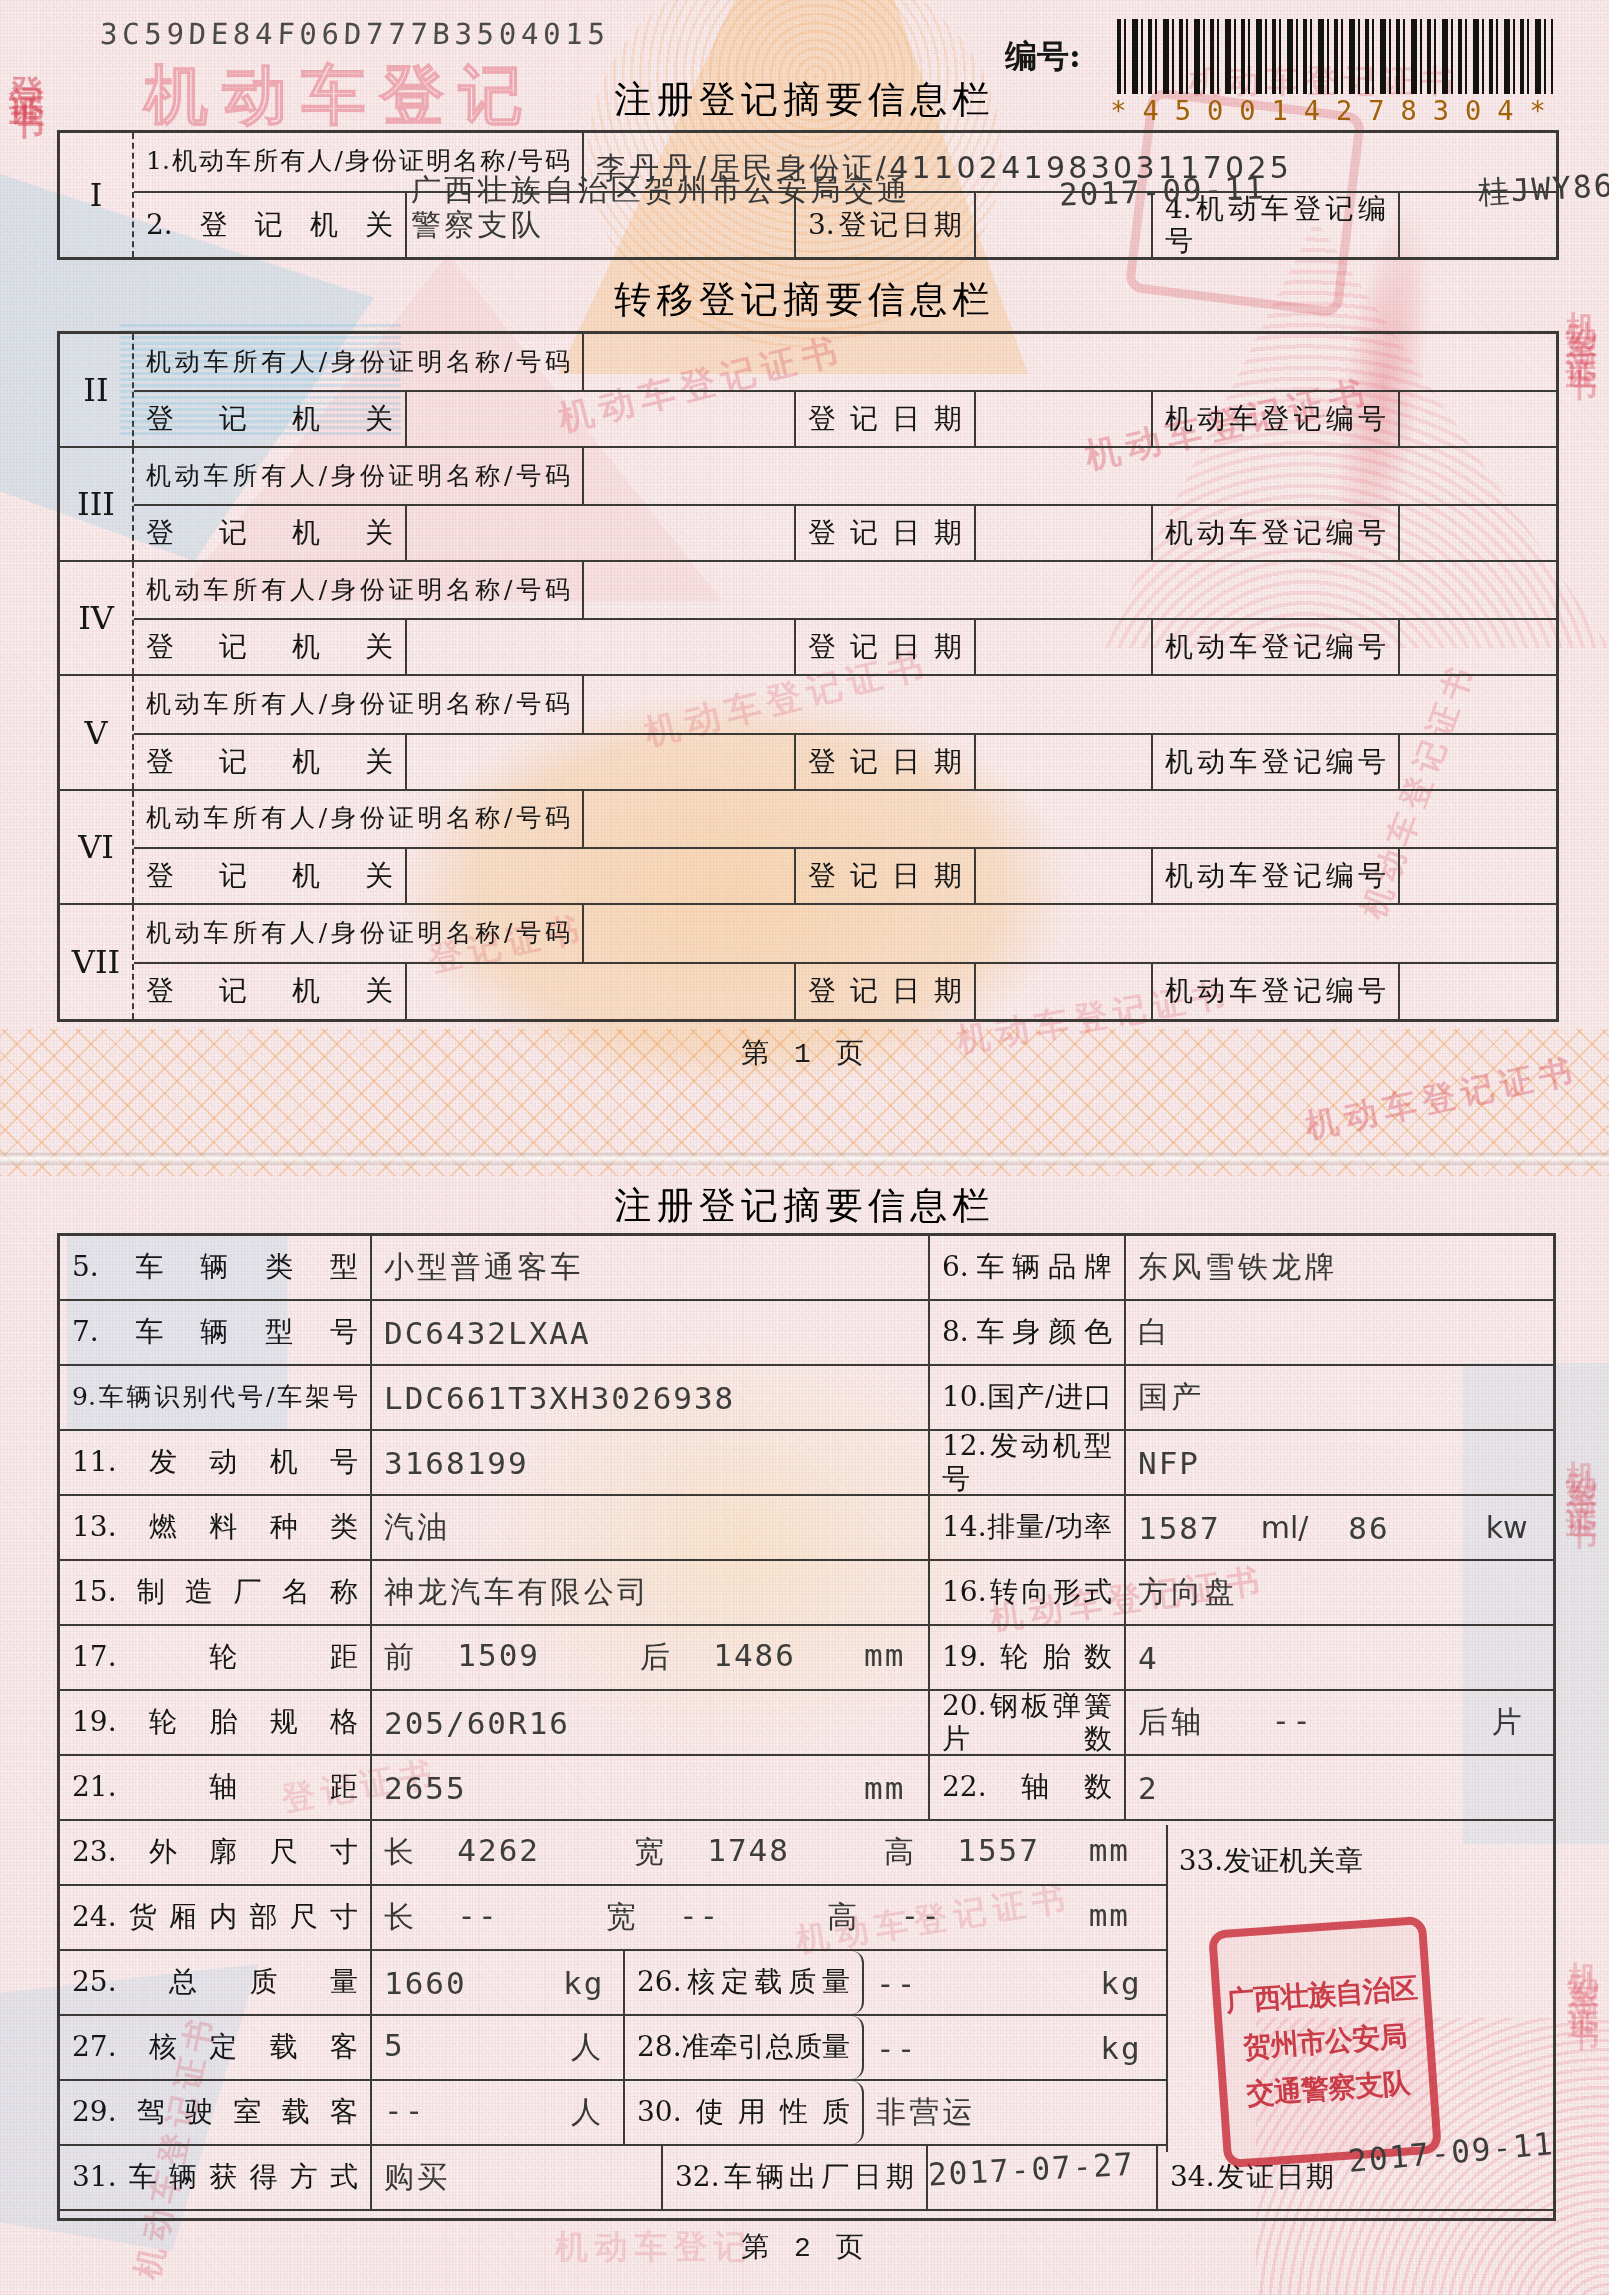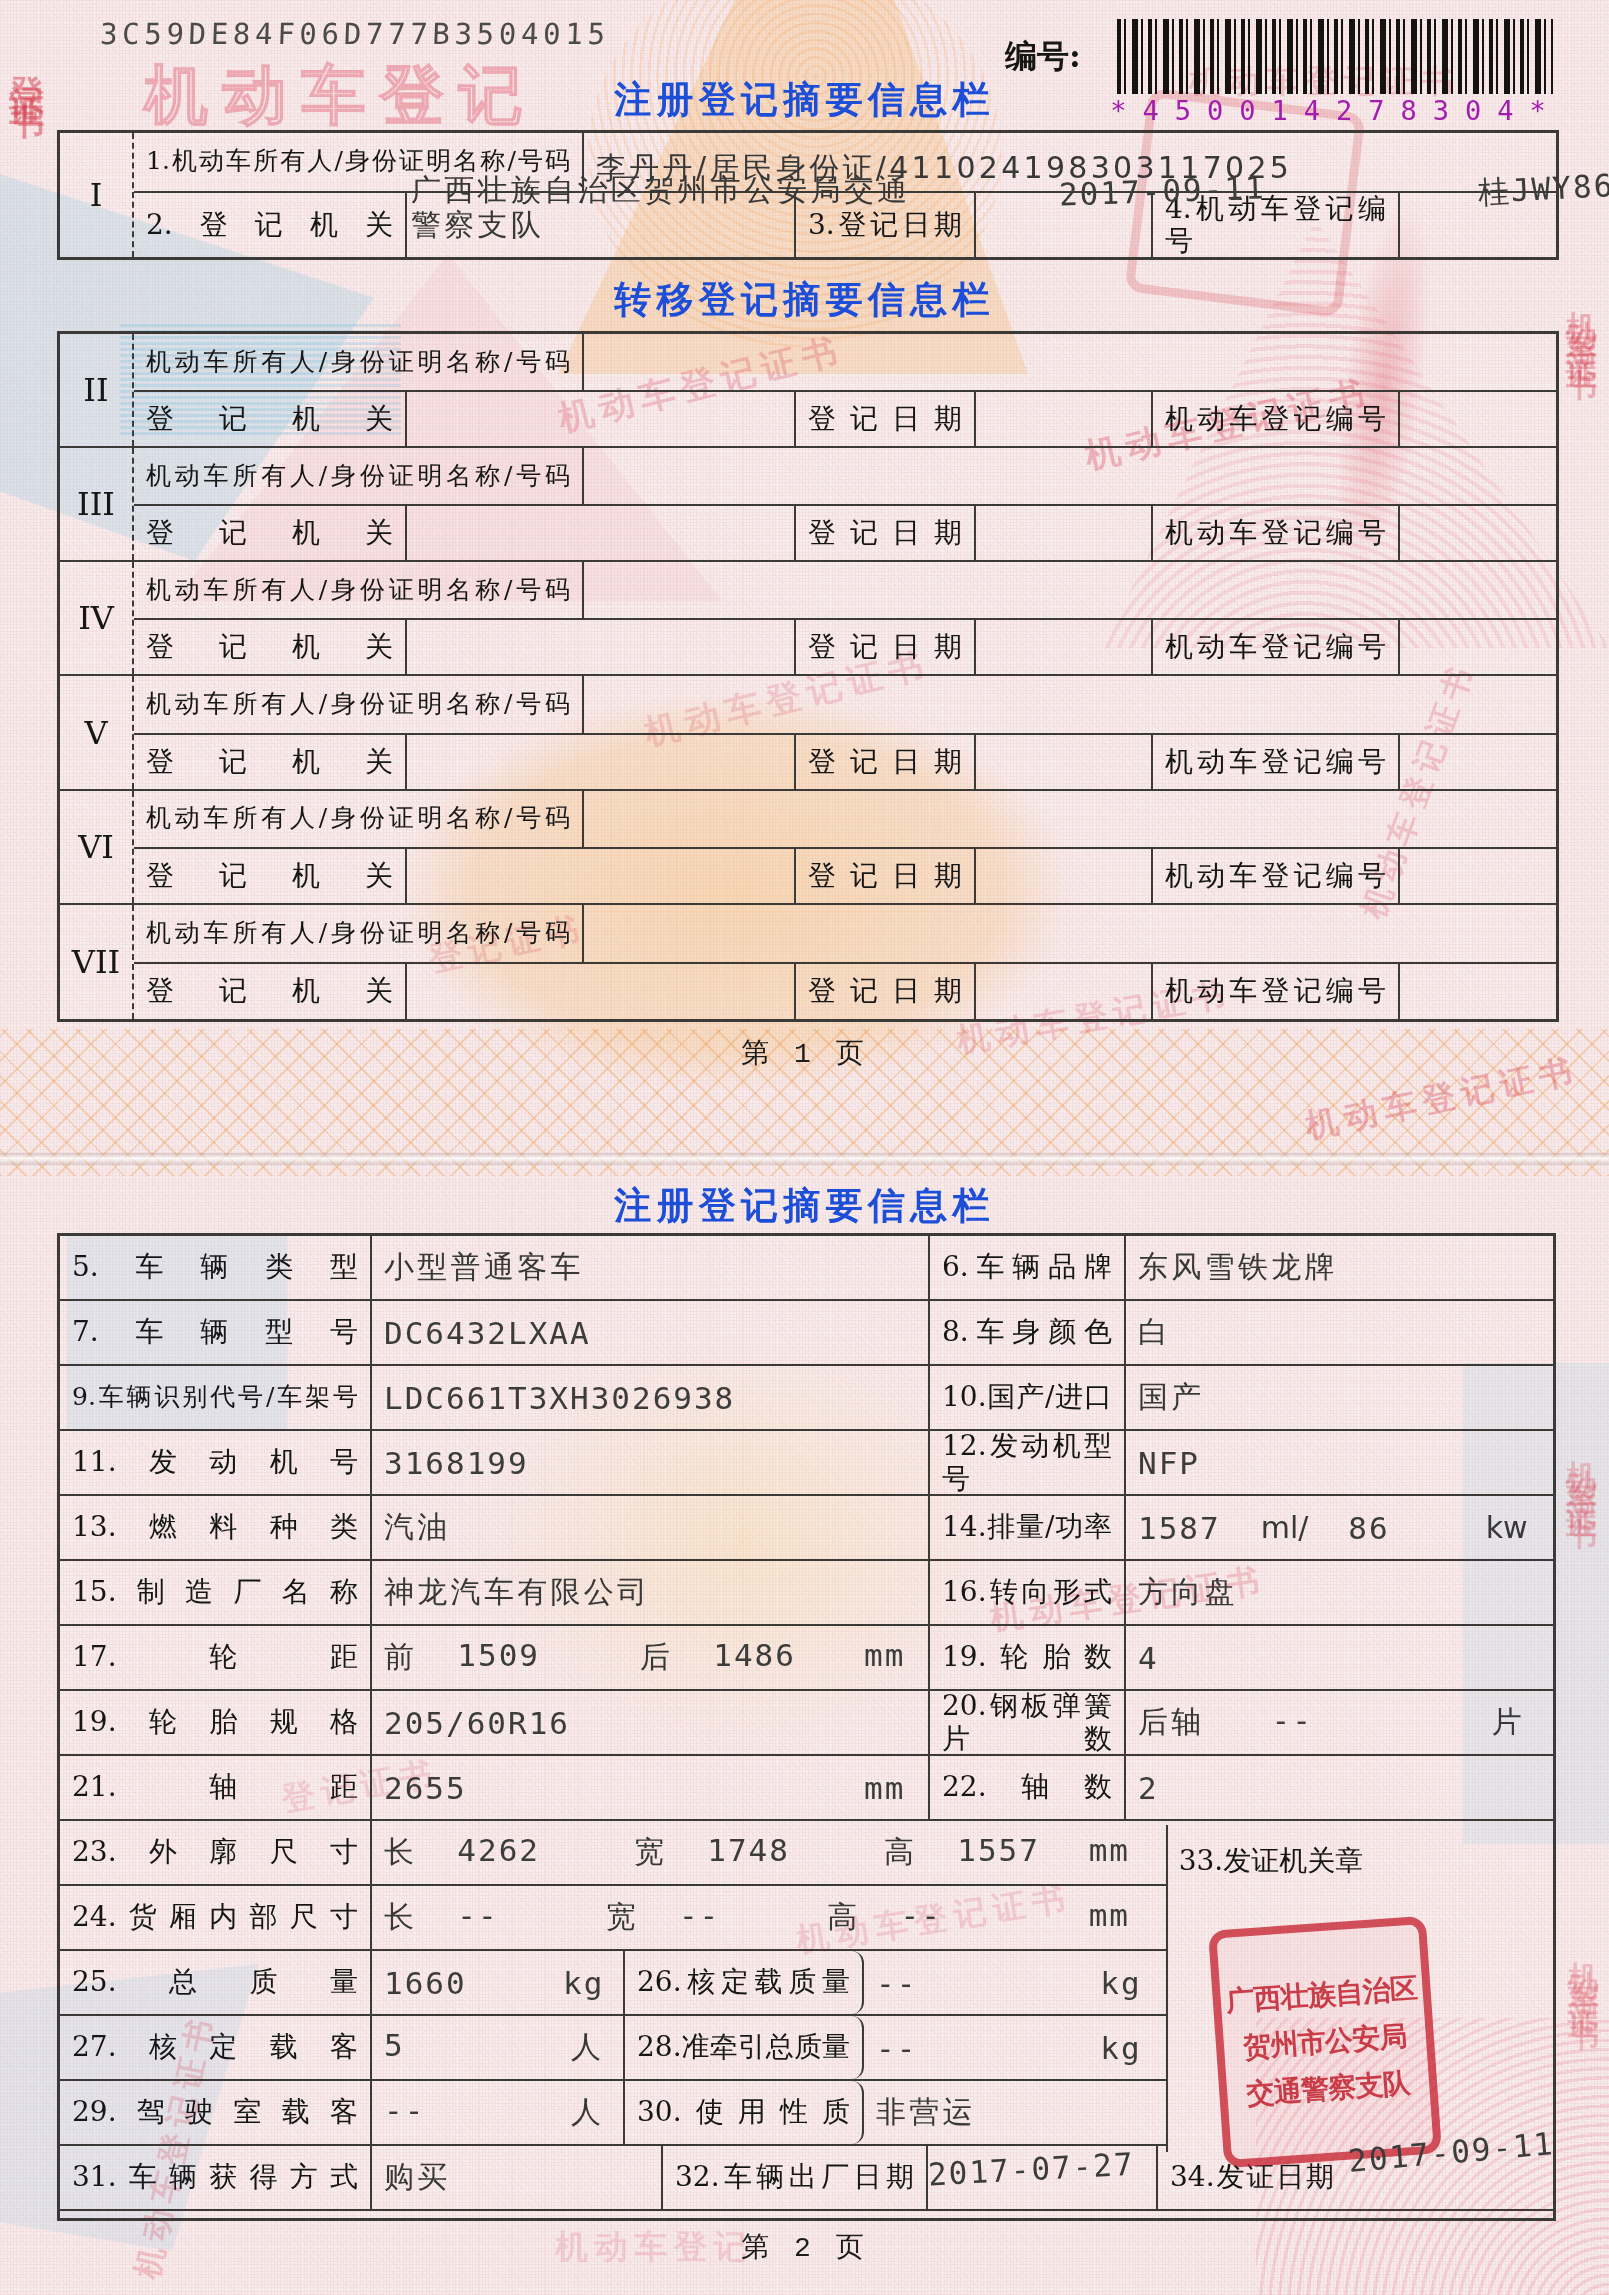--- a/index.html
+++ b/index.html
@@ -52,23 +52,23 @@
   .wm.v{writing-mode:vertical-rl;letter-spacing:9.4px;}
   .wm-outline{position:absolute;color:transparent;-webkit-text-stroke:1.3px rgba(226,96,116,.45);
       font-family:"DejaVu Sans","Liberation Sans",sans-serif;font-weight:bold;font-size:64px;letter-spacing:14.7px;pointer-events:none;}
   
   .serial{position:absolute;left:100px;top:17.4px;font-family:"DejaVu Sans Mono","Liberation Mono",monospace;
      font-size:29px;letter-spacing:4.7px;color:#4b4b48;transform:skewX(-2deg);}
   .code-label{position:absolute;left:1005px;top:35px;font-size:32px;font-weight:bold;}
   .barcode{position:absolute;left:1117px;top:18.7px;width:436px;height:75px;
      background:repeating-linear-gradient(90deg,#151310 0 4px,transparent 4px 6.7px,#151310 6.7px 8.7px,transparent 8.7px 15.4px,#151310 15.4px 21px,transparent 21px 24px,#151310 24px 26px,transparent 26px 31px);}
   .barcode-digits{position:absolute;left:1109px;top:95px;width:454px;text-align:center;
-     font-family:"DejaVu Sans Mono","Liberation Mono",monospace;font-size:27px;letter-spacing:16px;color:#a21caf;}
-  .doc-title{position:absolute;width:1609px;text-align:center;font-size:37px;font-weight:bold;
-     font-family:"DejaVu Sans","Liberation Sans",sans-serif;letter-spacing:5.3px;color:#1d4ed8;}
+     font-family:"DejaVu Sans Mono","Liberation Mono",monospace;font-size:27px;letter-spacing:16px;color:#a16207;}
+  .doc-title{position:absolute;width:1609px;text-align:center;font-size:37px;font-weight:normal;
+     font-family:"DejaVu Sans","Liberation Sans",sans-serif;letter-spacing:5.3px;color:#000000;}
   .footer{position:absolute;width:1609px;text-align:center;font-size:28px;letter-spacing:4px;color:#1c1c1c;font-family:Liberation Mono, monospace;}
   
   .tbl{position:absolute;border:3.3px solid #3b3a36;background:rgba(255,255,255,.05);}
   .cell{border-right:2px solid #3b3a36;display:flex;align-items:center;box-sizing:border-box;padding:0 12px;}
   .cell.last{border-right:none;}
   .jl{display:block;width:100%;text-align:justify;text-align-last:justify;font-size:28px;line-height:1.15;}
   .jl.sm{font-size:25px;}
   .roman{width:74px;border-right:2.7px dashed #3b3a36;display:flex;align-items:center;justify-content:center;
      font-size:32px;box-sizing:border-box;flex:none;}
   .dm{font-family:"DejaVu Sans Mono","Liberation Mono",monospace;color:#3c3c3c;letter-spacing:2px;font-size:31px;}

